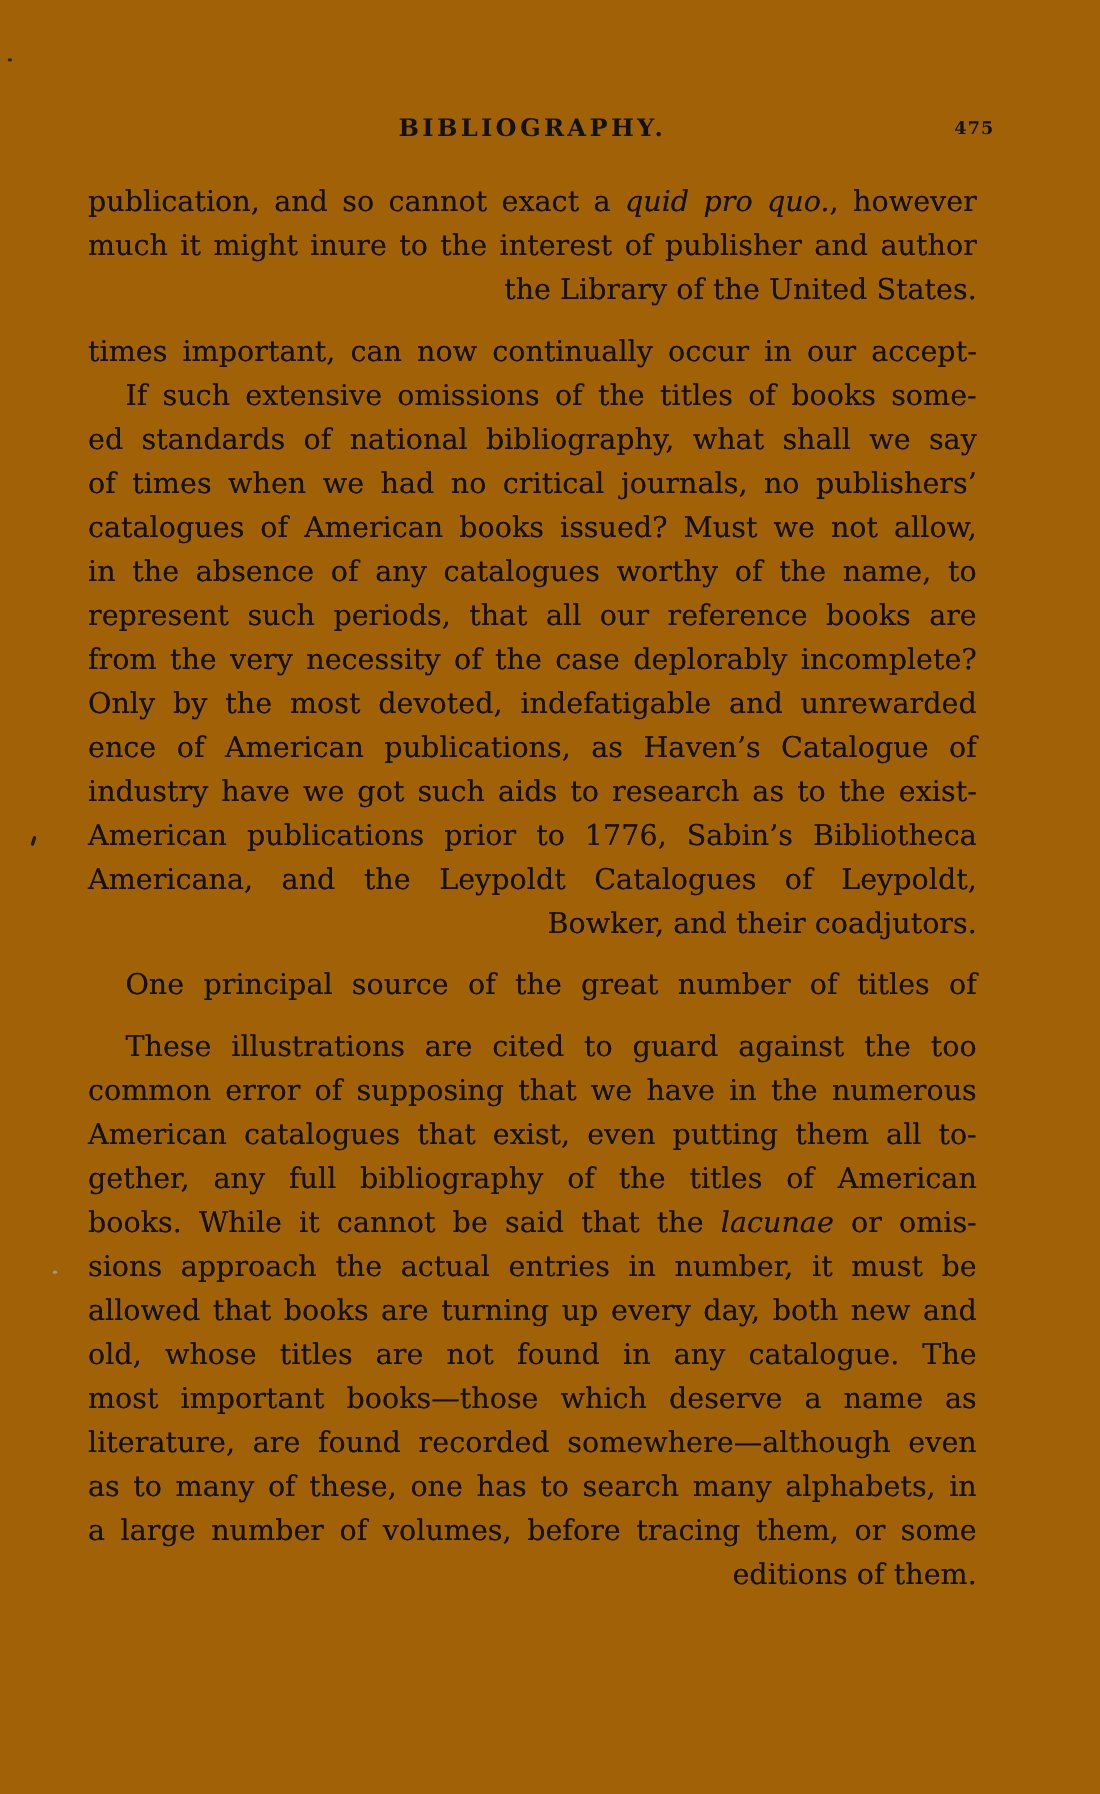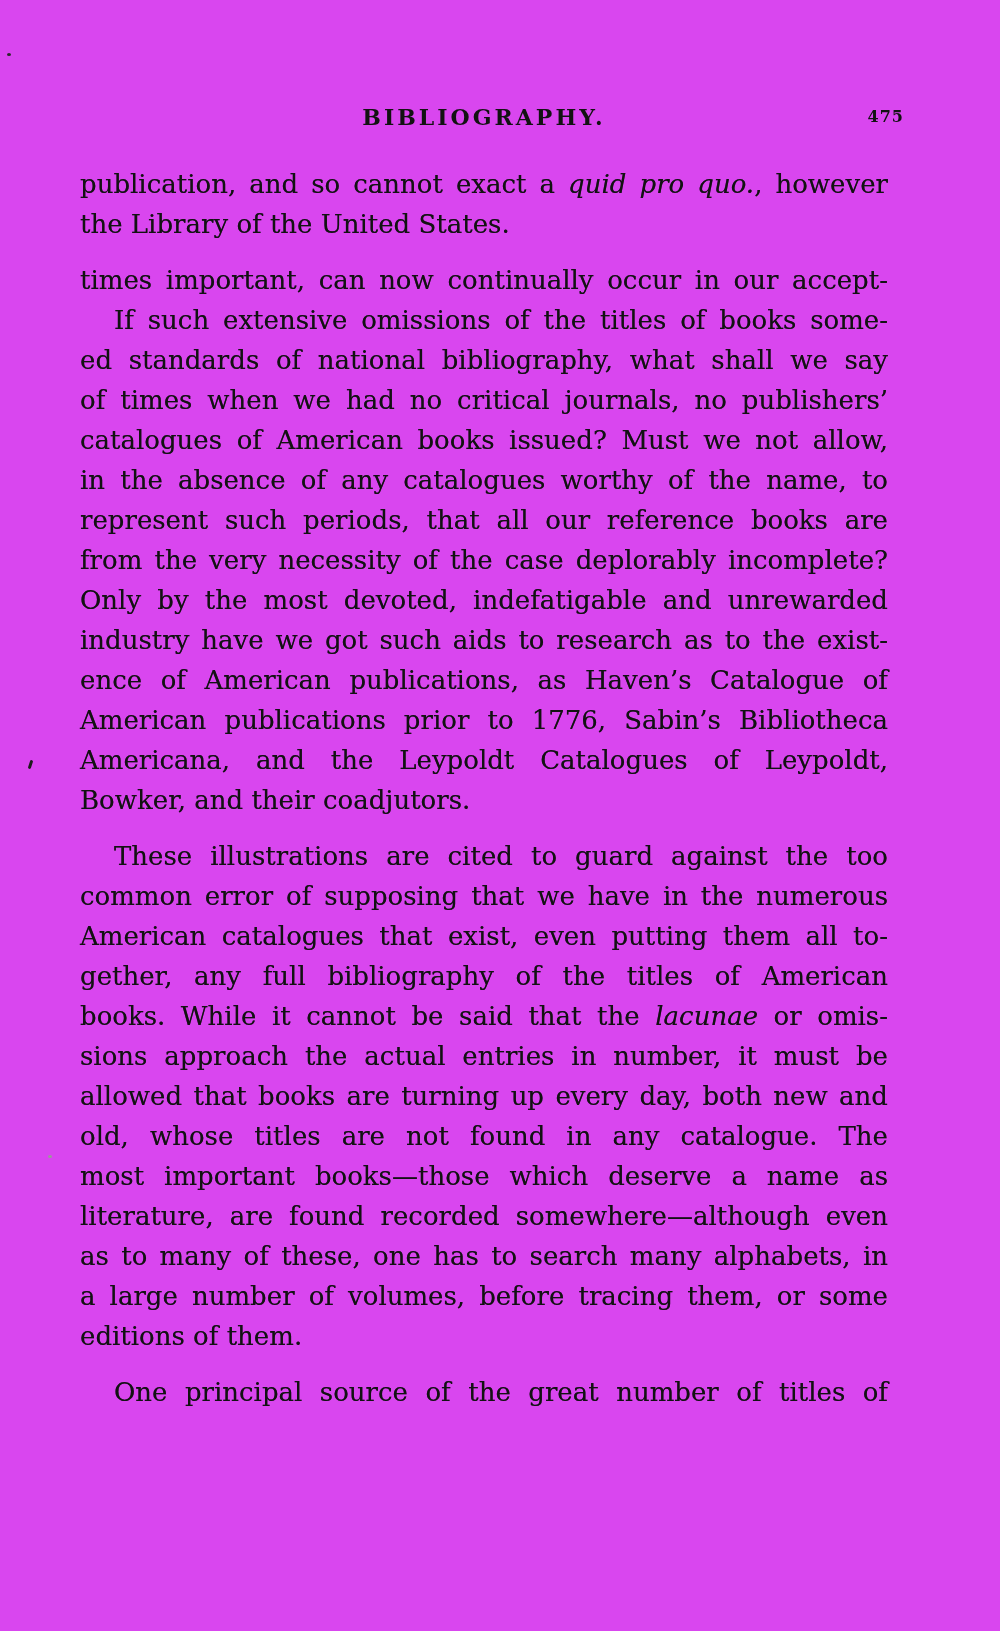--- a/index.html
+++ b/index.html
@@ -4,21 +4,21 @@
 <style>
   html, body {
     margin: 0;
     padding: 0;
     background: #ffffff;
   }
   .page {
     position: relative;
     width: 1000px;
     height: 1631px;
-    background: #d946ef;
+    background: #a16207;
     overflow: hidden;
     font-family: "DejaVu Serif", "Liberation Serif", serif;
     color: #121212;
   }
   .column {
     position: absolute;
     left: 64px;
     top: 102px;
     width: 840px;
   }
@@ -44,21 +44,21 @@
   }
   .page-body {
     margin-top: 32px;
     font-size: 26px;
     line-height: 40px;
     text-shadow: 0 0 0.5px rgba(0,0,0,0.55);
   }
   .paragraph { margin: 16px; }
   .line {
     height: 40px;
-    text-align: left;
+    text-align: right;
     white-space: normal;
     overflow: visible;
   }
   .line.just {
     text-align: justify;
     -moz-text-align-last: justify;
     text-align-last: justify;
   }
   .line.indent { text-indent: 34px; }
   .seg.italic { font-style: italic; }
@@ -90,51 +90,52 @@
 
   <div class="column">
     <div class="running-header">
       <div class="running-title">BIBLIOGRAPHY.</div>
       <div class="page-number">475</div>
     </div>
 
     <div class="page-body">
         <div class="paragraph">
           <div class="line just"><span class="seg">publication, and so cannot exact a </span><span class="seg italic">quid pro quo.</span><span class="seg">, however</span></div>
+          <div class="line just"><span class="seg">much it might inure to the interest of publisher and author</span></div>
           <div class="line"><span class="seg">the Library of the United States.</span></div>
         </div>
         <div class="paragraph">
           <div class="line just"><span class="seg">times important, can now continually occur in our accept-</span></div>
           <div class="line just indent"><span class="seg">If such extensive omissions of the titles of books some-</span></div>
           <div class="line just"><span class="seg">ed standards of national bibliography, what shall we say</span></div>
           <div class="line just"><span class="seg">of times when we had no critical journals, no publishers’</span></div>
           <div class="line just"><span class="seg">catalogues of American books issued?  Must we not allow,</span></div>
           <div class="line just"><span class="seg">in the absence of any catalogues worthy of the name, to</span></div>
           <div class="line just"><span class="seg">represent such periods, that all our reference books are</span></div>
           <div class="line just"><span class="seg">from the very necessity of the case deplorably incomplete?</span></div>
           <div class="line just"><span class="seg">Only by the most devoted, indefatigable and unrewarded</span></div>
+          <div class="line just"><span class="seg">ence of American publications, as Haven’s Catalogue of</span></div>
           <div class="line just"><span class="seg">industry have we got such aids to research as to the exist-</span></div>
-          <div class="line just"><span class="seg">ence of American publications, as Haven’s Catalogue of</span></div>
           <div class="line just"><span class="seg">American publications prior to 1776, Sabin’s Bibliotheca</span></div>
           <div class="line just"><span class="seg">Americana, and the Leypoldt Catalogues of Leypoldt,</span></div>
           <div class="line"><span class="seg">Bowker, and their coadjutors.</span></div>
+        </div>
+        <div class="paragraph">
+          <div class="line just indent"><span class="seg">One principal source of the great number of titles of</span></div>
         </div>
         <div class="paragraph">
           <div class="line just indent"><span class="seg">These illustrations are cited to guard against the too</span></div>
           <div class="line just"><span class="seg">common error of supposing that we have in the numerous</span></div>
           <div class="line just"><span class="seg">American catalogues that exist, even putting them all to-</span></div>
           <div class="line just"><span class="seg">gether, any full bibliography of the titles of American</span></div>
           <div class="line just"><span class="seg">books.  While it cannot be said that the </span><span class="seg italic">lacunae</span><span class="seg"> or omis-</span></div>
           <div class="line just"><span class="seg">sions approach the actual entries in number, it must be</span></div>
           <div class="line just"><span class="seg">allowed that books are turning up every day, both new and</span></div>
           <div class="line just"><span class="seg">old, whose titles are not found in any catalogue.  The</span></div>
           <div class="line just"><span class="seg">most important books—those which deserve a name as</span></div>
           <div class="line just"><span class="seg">literature, are found recorded somewhere—although even</span></div>
           <div class="line just"><span class="seg">as to many of these, one has to search many alphabets, in</span></div>
           <div class="line just"><span class="seg">a large number of volumes, before tracing them, or some</span></div>
           <div class="line"><span class="seg">editions of them.</span></div>
         </div>
-        <div class="paragraph">
-          <div class="line just indent"><span class="seg">One principal source of the great number of titles of</span></div>
-        </div>
       </div>
   </div>
 </div>
 
 </body></html>

